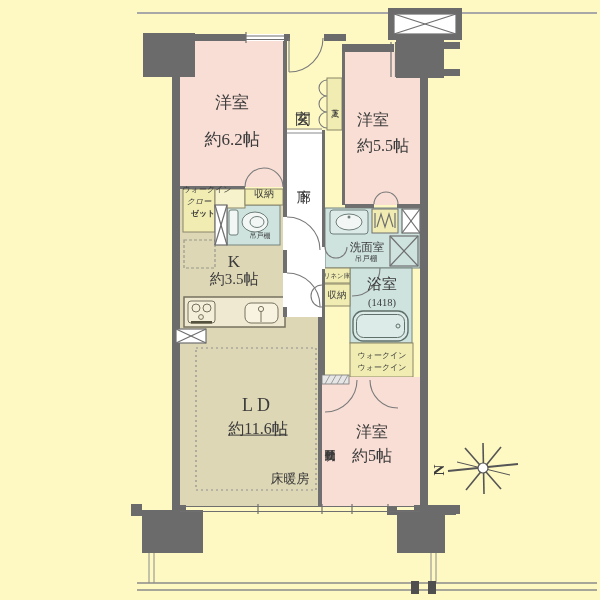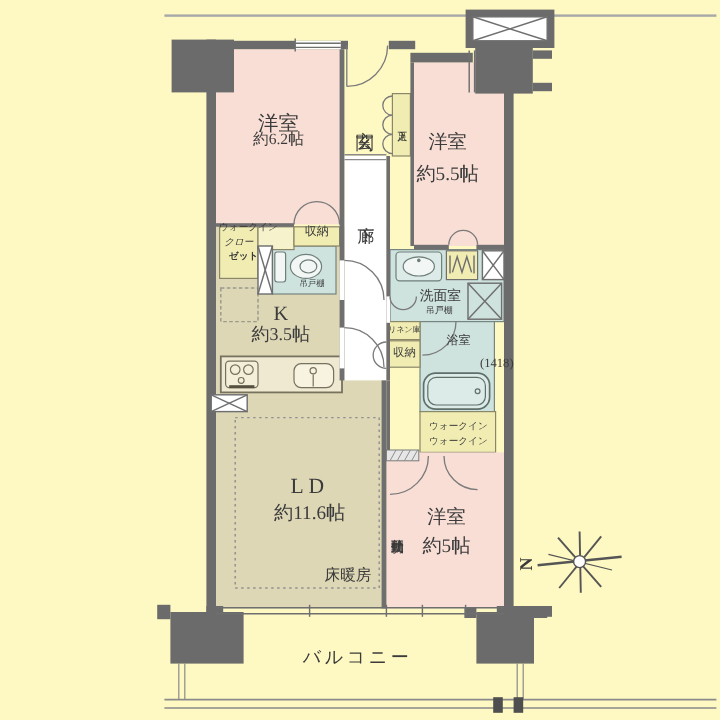--- a/index.html
+++ b/index.html
@@ -3,43 +3,43 @@
 <meta charset="utf-8">
 <style>
   html,body{margin:0;padding:0;background:#fff;}
   .plan{position:relative;width:600px;height:600px;background:#fef9c3;overflow:hidden;
         font-family:"Liberation Serif","DejaVu Serif",serif;}
   svg{position:absolute;left:0;top:0;}
   .lbl{position:absolute;transform:translate(-50%,-50%);color:#3b3b3b;white-space:nowrap;
        line-height:1.05;text-align:center;}
   .v{writing-mode:vertical-rl;text-orientation:upright;letter-spacing:2px;}
   #lbl-bed1-name{left:232px;top:103px;font-size:17px;}
-  #lbl-bed1-size{left:232px;top:116px;font-size:13px;text-align:right;}
+  #lbl-bed1-size{left:232px;top:140px;font-size:17px;text-align:right;}
   #lbl-genkan{left:302px;top:100px;font-size:15px;}
   #lbl-shoe{left:334px;top:103px;font-size:8px;letter-spacing:0;}
   #lbl-bed2-name{left:373px;top:120px;font-size:16px;}
-  #lbl-bed2-size{left:373px;top:146px;font-size:16px;text-align:center;}
+  #lbl-bed2-size{left:383px;top:146px;font-size:16px;text-align:center;}
   #lbl-rouka{left:303px;top:180px;font-size:14px;}
   #lbl-wic1-1{left:207px;top:190px;font-size:8px;}
   #lbl-wic1-2{left:199px;top:202px;font-size:8px;font-style:italic;}
   #lbl-wic1-3{left:203px;top:214px;font-size:8px;font-weight:bold;}
   #lbl-shuno1{left:264px;top:194px;font-size:10px;}
   #lbl-tsuridana-t{left:260px;top:237px;font-size:7px;}
   #lbl-k-name{left:234px;top:262px;font-size:17px;}
   #lbl-k-size{left:234px;top:280px;font-size:15px;}
   #lbl-senmen{left:367px;top:247px;font-size:11.5px;}
   #lbl-senmen-shelf{left:366px;top:259px;font-size:7.5px;}
   #lbl-linen{left:337px;top:276px;font-size:6.5px;}
   #lbl-shuno2{left:337px;top:296px;font-size:9.5px;}
-  #lbl-bath-name{left:382px;top:285px;font-size:10px;}
-  #lbl-bath-size{left:382px;top:303px;font-size:10.5px;margin-left:32px;}
+  #lbl-bath-name{left:382px;top:285px;font-size:15px;}
+  #lbl-bath-size{left:382px;top:303px;font-size:10.5px;}
   #lbl-wic2-1{left:382px;top:356px;font-size:8px;}
   #lbl-wic2-2{left:382px;top:368px;font-size:8px;}
   #lbl-ld-name{left:258px;top:405px;font-size:18px;letter-spacing:4px;text-align:center;}
-  #lbl-ld-size{left:258px;top:429px;font-size:16px;}
+  #lbl-ld-size{left:258px;top:429px;font-size:16px;text-decoration:underline;}
   #lbl-yukadanbo{left:290px;top:479px;font-size:13px;}
   #lbl-kadou{left:330px;top:448px;font-size:10.5px;letter-spacing:0;}
   #lbl-bed3-name{left:372px;top:432px;font-size:16px;}
   #lbl-bed3-size{left:372px;top:456px;font-size:16px;}
   #lbl-balcony{left:298px;top:549px;font-size:15px;letter-spacing:3px;}
   #lbl-compass{left:440px;top:470px;font-size:15px;font-weight:bold;
                transform:translate(-50%,-50%) rotate(-90deg);}
 </style>
 </head>
 <body>
@@ -269,15 +269,14 @@
 <div class="lbl" id="lbl-bath-name">浴室</div>
 <div class="lbl" id="lbl-bath-size">(1418)</div>
 <div class="lbl" id="lbl-wic2-1">ウォークイン</div>
 <div class="lbl" id="lbl-wic2-2">ウォークイン</div>
 <div class="lbl" id="lbl-ld-name">LD</div>
 <div class="lbl" id="lbl-ld-size">約11.6帖</div>
 <div class="lbl" id="lbl-yukadanbo">床暖房</div>
 <div class="lbl v" id="lbl-kadou">可動式間仕切り</div>
 <div class="lbl" id="lbl-bed3-name">洋室</div>
 <div class="lbl" id="lbl-bed3-size">約5帖</div>
-<div class="lbl" id="lbl-balcony">バルコニー</div>
 <div class="lbl" id="lbl-compass">N</div>
 </div>
 
 </body></html>

